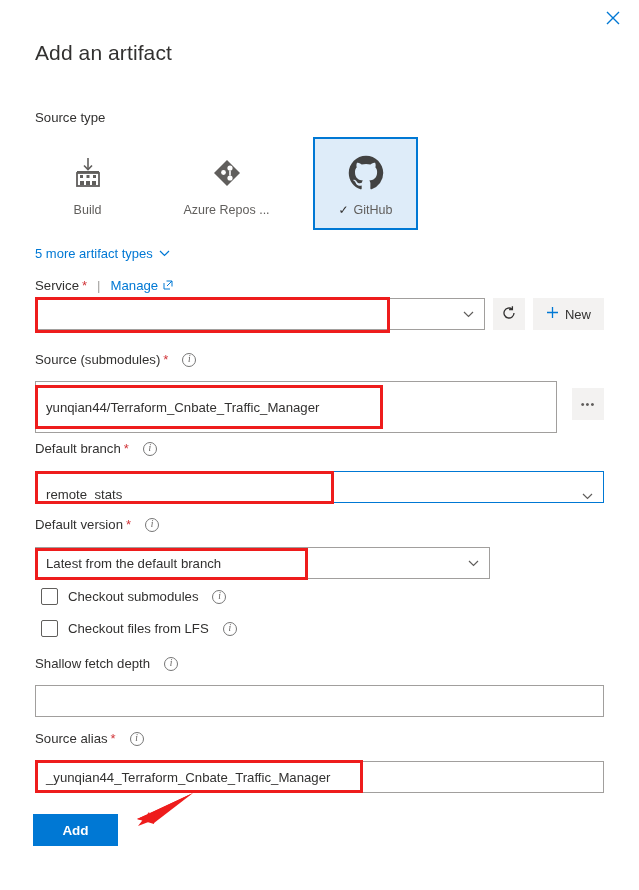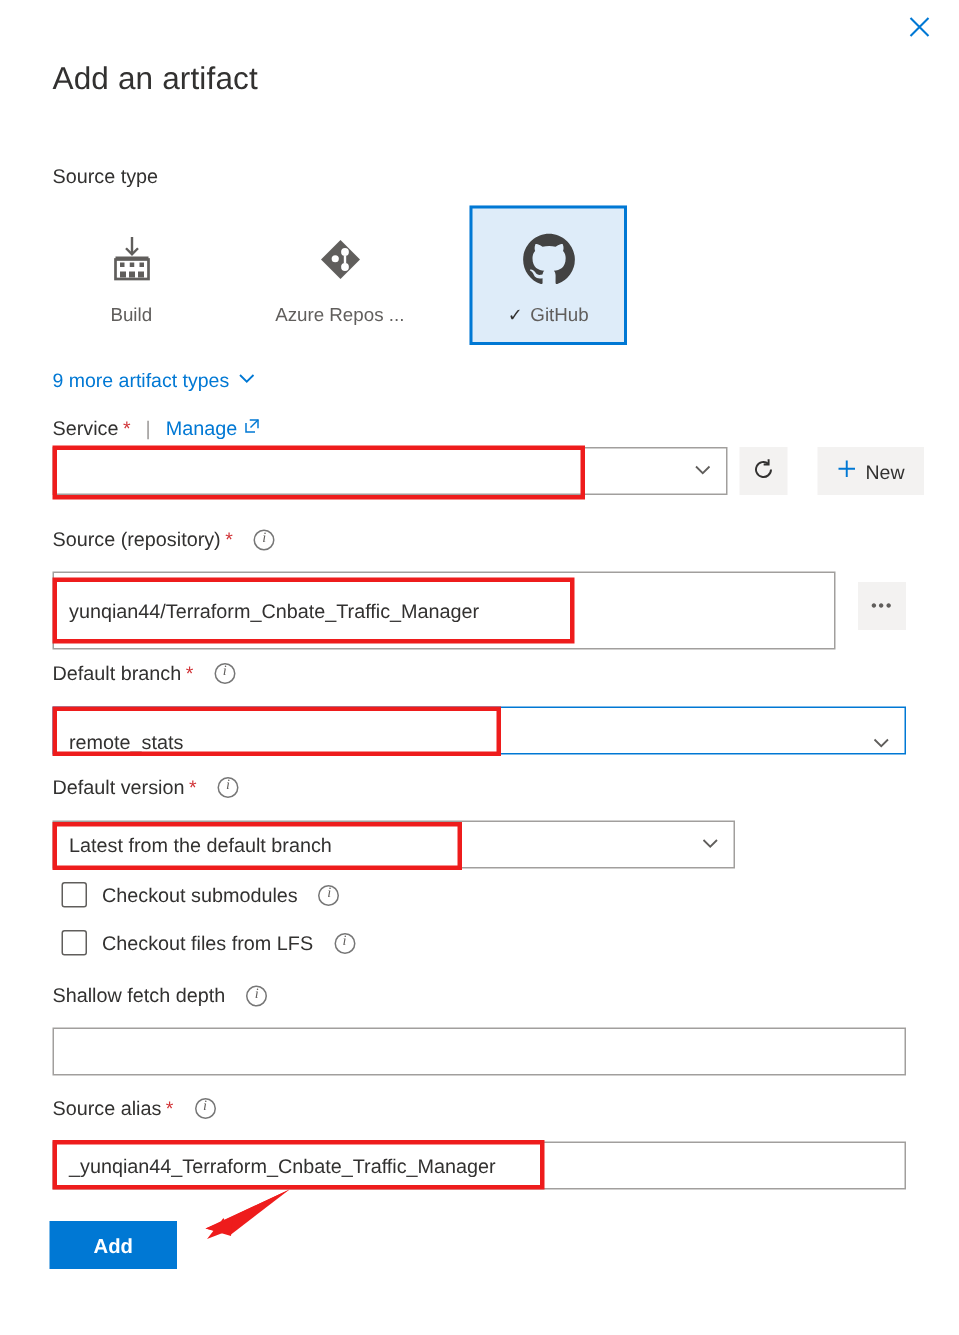--- a/index.html
+++ b/index.html
@@ -261,21 +261,21 @@
       </span>
       <span class="tlabel">
         <span class="check">✓</span>
         <span>GitHub</span>
       </span>
     </div>
 
   </div>
 
   <div class="more-types">
-    <span>9 more artifact types</span>
+    <span>5 more artifact types</span>
     <span class="chev-sm">
       <svg width="11" height="7" viewBox="0 0 11 7">
           <path d="M1 1 L5.5 5.5 L10 1" stroke="#0078d4" stroke-width="1.2" fill="none"></path>
         </svg>
     </span>
   </div>
 
   <div class="svc-label-wrap">
     <span>Service</span>
     <span class="req">*</span>
@@ -300,31 +300,31 @@
 
   <button class="sq-btn" style="left:493px; top:298px; width:32px;">
     <span>
       <svg width="16" height="16" viewBox="0 0 16 16">
         <path d="M13 8a5 5 0 1 1-1.8-3.85" stroke="#323130" stroke-width="1.3" fill="none"></path>
         <path d="M11.4 1.2 L11.4 4.6 L8.1 4.6" stroke="#323130" stroke-width="1.3" fill="none"></path>
       </svg>
     </span>
   </button>
 
-  <button class="sq-btn" style="left:533px; top:298px; width:71px;margin-left:12px;">
+  <button class="sq-btn" style="left:533px; top:298px; width:71px;">
     <span>
       <svg width="13" height="13" viewBox="0 0 13 13">
           <path d="M6.5 1 V12 M1 6.5 H12" stroke="#0078d4" stroke-width="1.3"></path>
         </svg>
     </span>
     <span>New</span>
   </button>
 
   <div class="field-label row-label" style="top:352px;">
-    <span>Source (repository)</span>
+    <span>Source (submodules)</span>
     <span class="req">*</span>
     <span class="info-icon">i</span>
   </div>
 
   <div class="input-box" style="left:35px; top:381px; width:522px; height:52px;">
     <span class="val">yunqian44/Terraform_Cnbate_Traffic_Manager</span>
   </div>
 
   <button class="sq-btn" style="left:572px; top:388px; width:32px;">
     <span style="letter-spacing:1px; font-size:11px; color:#605e5c;">•••</span>

